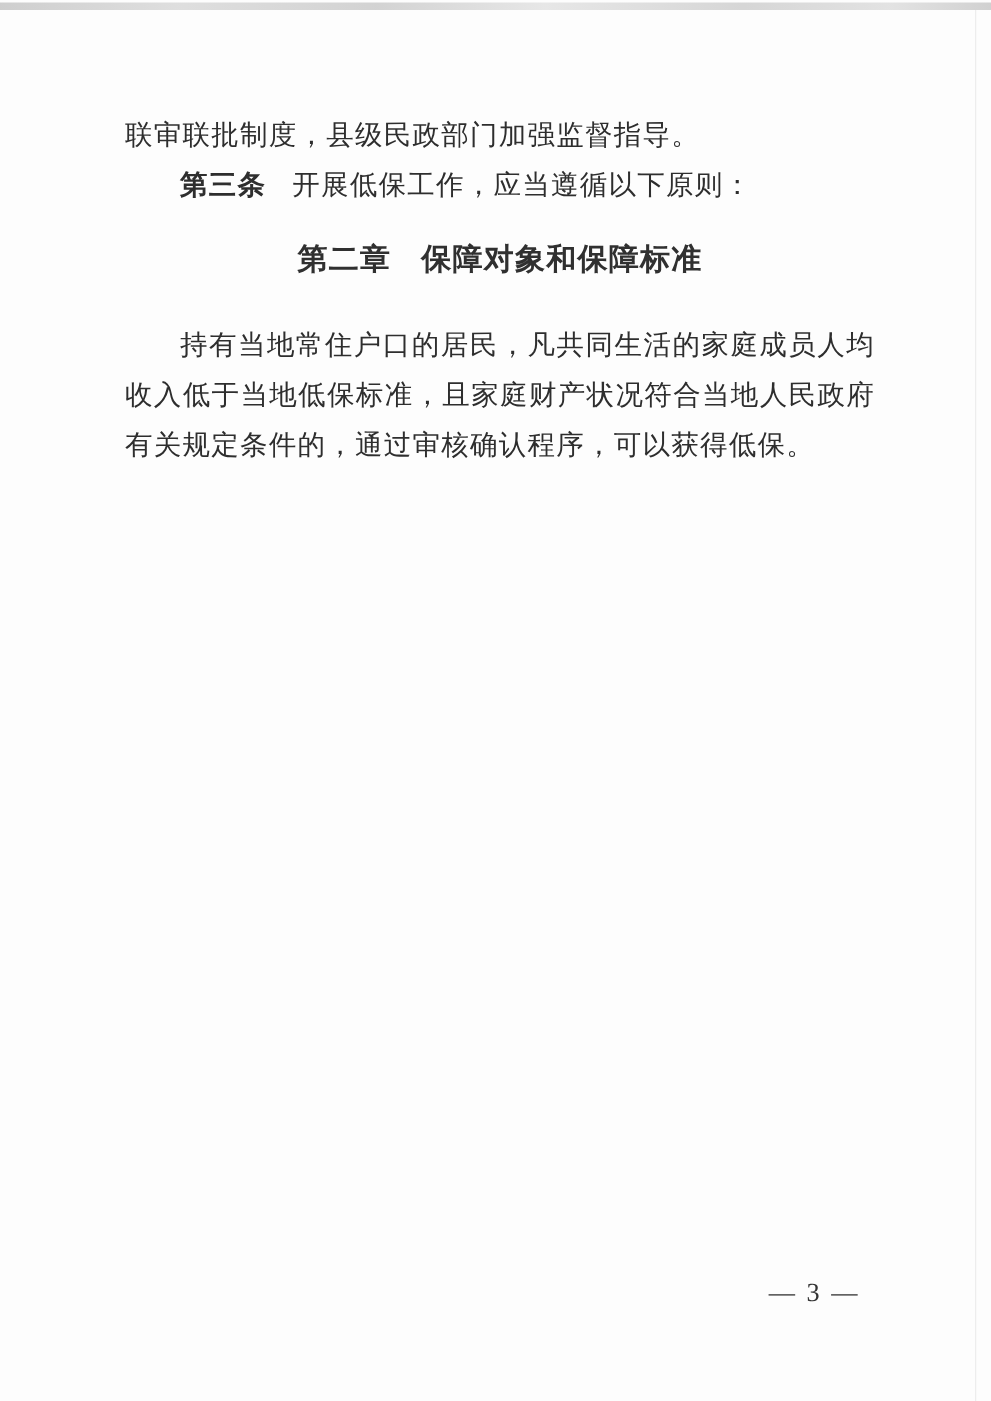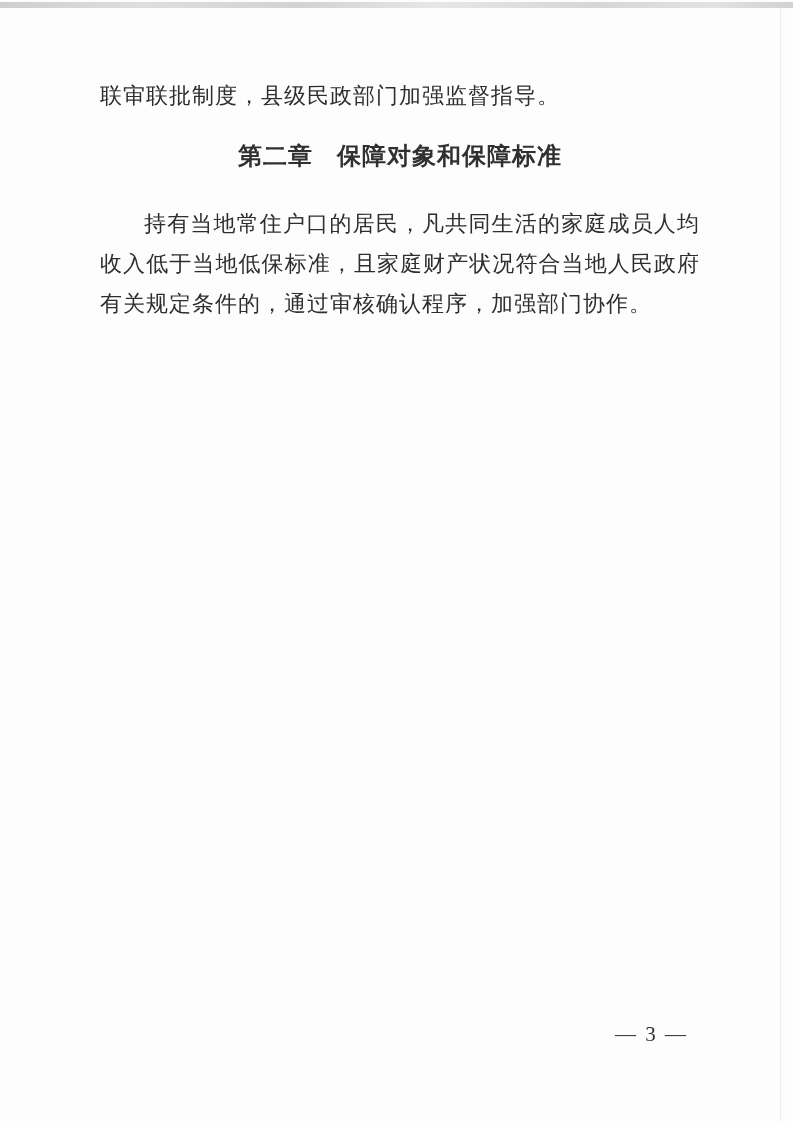--- a/index.html
+++ b/index.html
@@ -28,21 +28,21 @@
   }
   .scan-edge-right {
     position: absolute;
     top: 8px; bottom: 0;
     right: 12px;
     width: 1px;
     background: #ededed;
   }
   .doc {
     position: absolute;
-    top: 0; left: 100px;
+    top: 12px; left: 100px;
     width: 600px;
     padding-top: 76px;
     font-size: 22px;
     line-height: 40px;
     letter-spacing: 1px;
     text-align: justify;
     text-justify: inter-ideograph;
   }
   .doc p {
     margin: 0;
@@ -82,27 +82,28 @@
 
 <div class="page">
 
   <div class="scan-edge"></div>
   <div class="scan-edge-right"></div>
 
   <div class="doc">
 
     <p class="para-carryover">联审联批制度，县级民政部门加强监督指导。</p>
 
+    <p class="para-indent"><span class="article-label">第三条</span><span>开展低保工作，应当遵循以下原则：</span></p>
 
 
 
 
 
     <h2 class="chapter"><span class="chapter-label">第二章</span><span>保障对象和保障标准</span></h2>
 
 
-    <p class="para-indent">持有当地常住户口的居民，凡共同生活的家庭成员人均收入低于当地低保标准，且家庭财产状况符合当地人民政府有关规定条件的，通过审核确认程序，加强部门协作。</p>
+    <p class="para-indent">持有当地常住户口的居民，凡共同生活的家庭成员人均收入低于当地低保标准，且家庭财产状况符合当地人民政府有关规定条件的，通过审核确认程序，可以获得低保。</p>
 
   </div>
 
   <div class="page-number">— 3 —</div>
 
 </div>
 
 </body></html>

